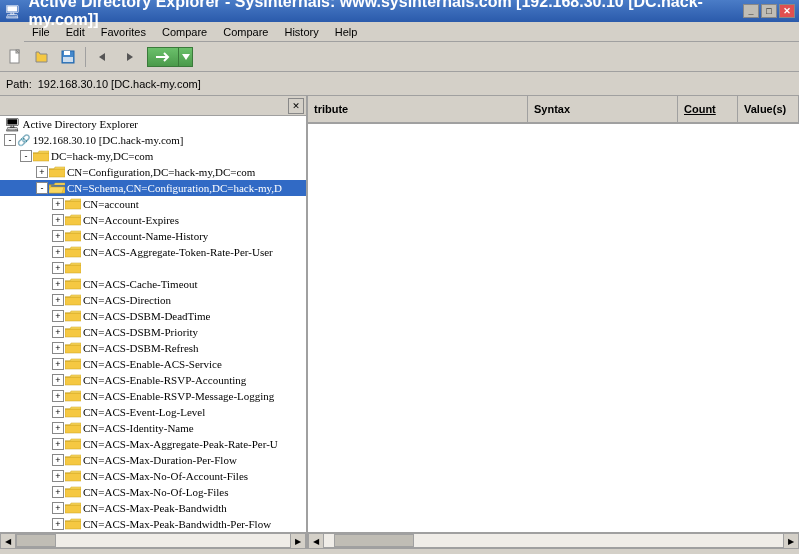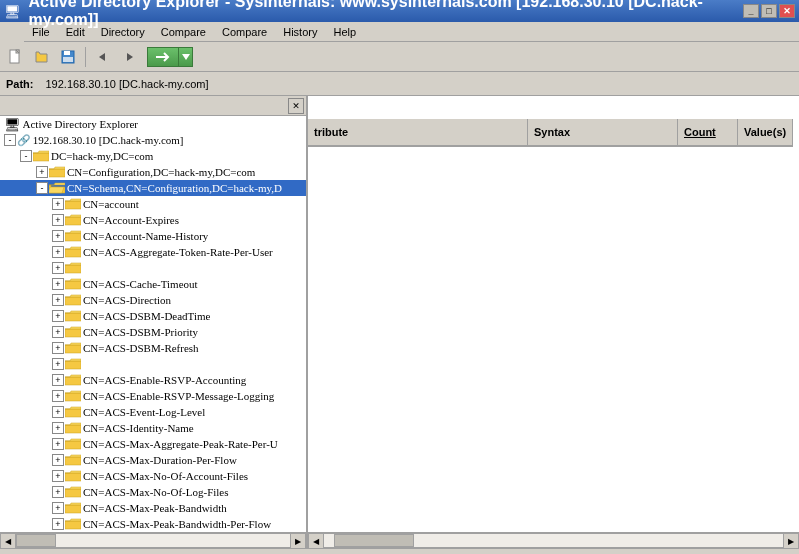--- a/index.html
+++ b/index.html
@@ -108,22 +108,22 @@
     .address-bar {
       background: #d4d0c8;
       height: 24px;
       display: flex;
       align-items: center;
       padding: 2px 6px;
       border-bottom: 1px solid #a0a0a0;
       font-size: 11px;
     }
     .address-label {
-      margin-right: 12px;
-      font-weight: bold;
+      margin-right: 6px;
+      font-weight: normal;
     }
     .address-value {
       color: #000;
     }
 
     
     .main-content {
       display: flex;
       height: calc(554px - 22px - 20px - 30px - 24px - 22px);
       background: white;
@@ -197,23 +197,22 @@
       font-size: 11px;
       overflow: hidden;
       text-overflow: ellipsis;
       font-family: Liberation Serif, serif;
     }
 
     
     .right-panel {
       flex: 1;
       display: flex;
-      flex-direction: row;
+      flex-direction: column;
       overflow: hidden;
-      margin-top: 23px;
     }
     .column-headers {
       display: flex;
       background: #d4d0c8;
       border-bottom: 2px solid #a0a0a0;
       height: 28px;
       align-items: center;
     }
     .col-header {
       border-right: 1px solid #a0a0a0;
@@ -311,21 +310,21 @@
   <div class="title-bar-buttons">
     <div class="title-btn">_</div>
     <div class="title-btn">□</div>
     <div class="title-btn close">✕</div>
   </div>
 </div>
 
 <div class="menu-bar">
   <div class="menu-item">File</div>
   <div class="menu-item">Edit</div>
-  <div class="menu-item">Directory</div>
+  <div class="menu-item">Favorites</div>
   <div class="menu-item">Compare</div>
   <div class="menu-item">Compare</div>
   <div class="menu-item">History</div>
   <div class="menu-item">Help</div>
 </div>
 
 <div class="toolbar">
   <div class="toolbar-btn" title="New">
     <svg width="16" height="16" viewBox="0 0 16 16">
       <rect x="2" y="1" width="9" height="13" fill="white" stroke="#888" stroke-width="1"></rect>
@@ -538,20 +537,21 @@
       </div>
 
       <div class="tree-item indent-4">
         <span class="expand-btn">+</span>
         <span class="folder-icon">
           <svg viewBox="0 0 16 12">
               <path d="M0,3 L0,11 L16,11 L16,3 Z" fill="#f5c842" stroke="#c8a020" stroke-width="0.5"></path>
               <path d="M0,3 L5,3 L6,1 L16,1 L16,3 Z" fill="#fad860" stroke="#c8a020" stroke-width="0.5"></path>
             </svg>
         </span>
+        <span class="tree-label">CN=ACS-Enable-ACS-Service</span>
       </div>
 
       <div class="tree-item indent-4">
         <span class="expand-btn">+</span>
         <span class="folder-icon">
           <svg viewBox="0 0 16 12">
               <path d="M0,3 L0,11 L16,11 L16,3 Z" fill="#f5c842" stroke="#c8a020" stroke-width="0.5"></path>
               <path d="M0,3 L5,3 L6,1 L16,1 L16,3 Z" fill="#fad860" stroke="#c8a020" stroke-width="0.5"></path>
             </svg>
         </span>

